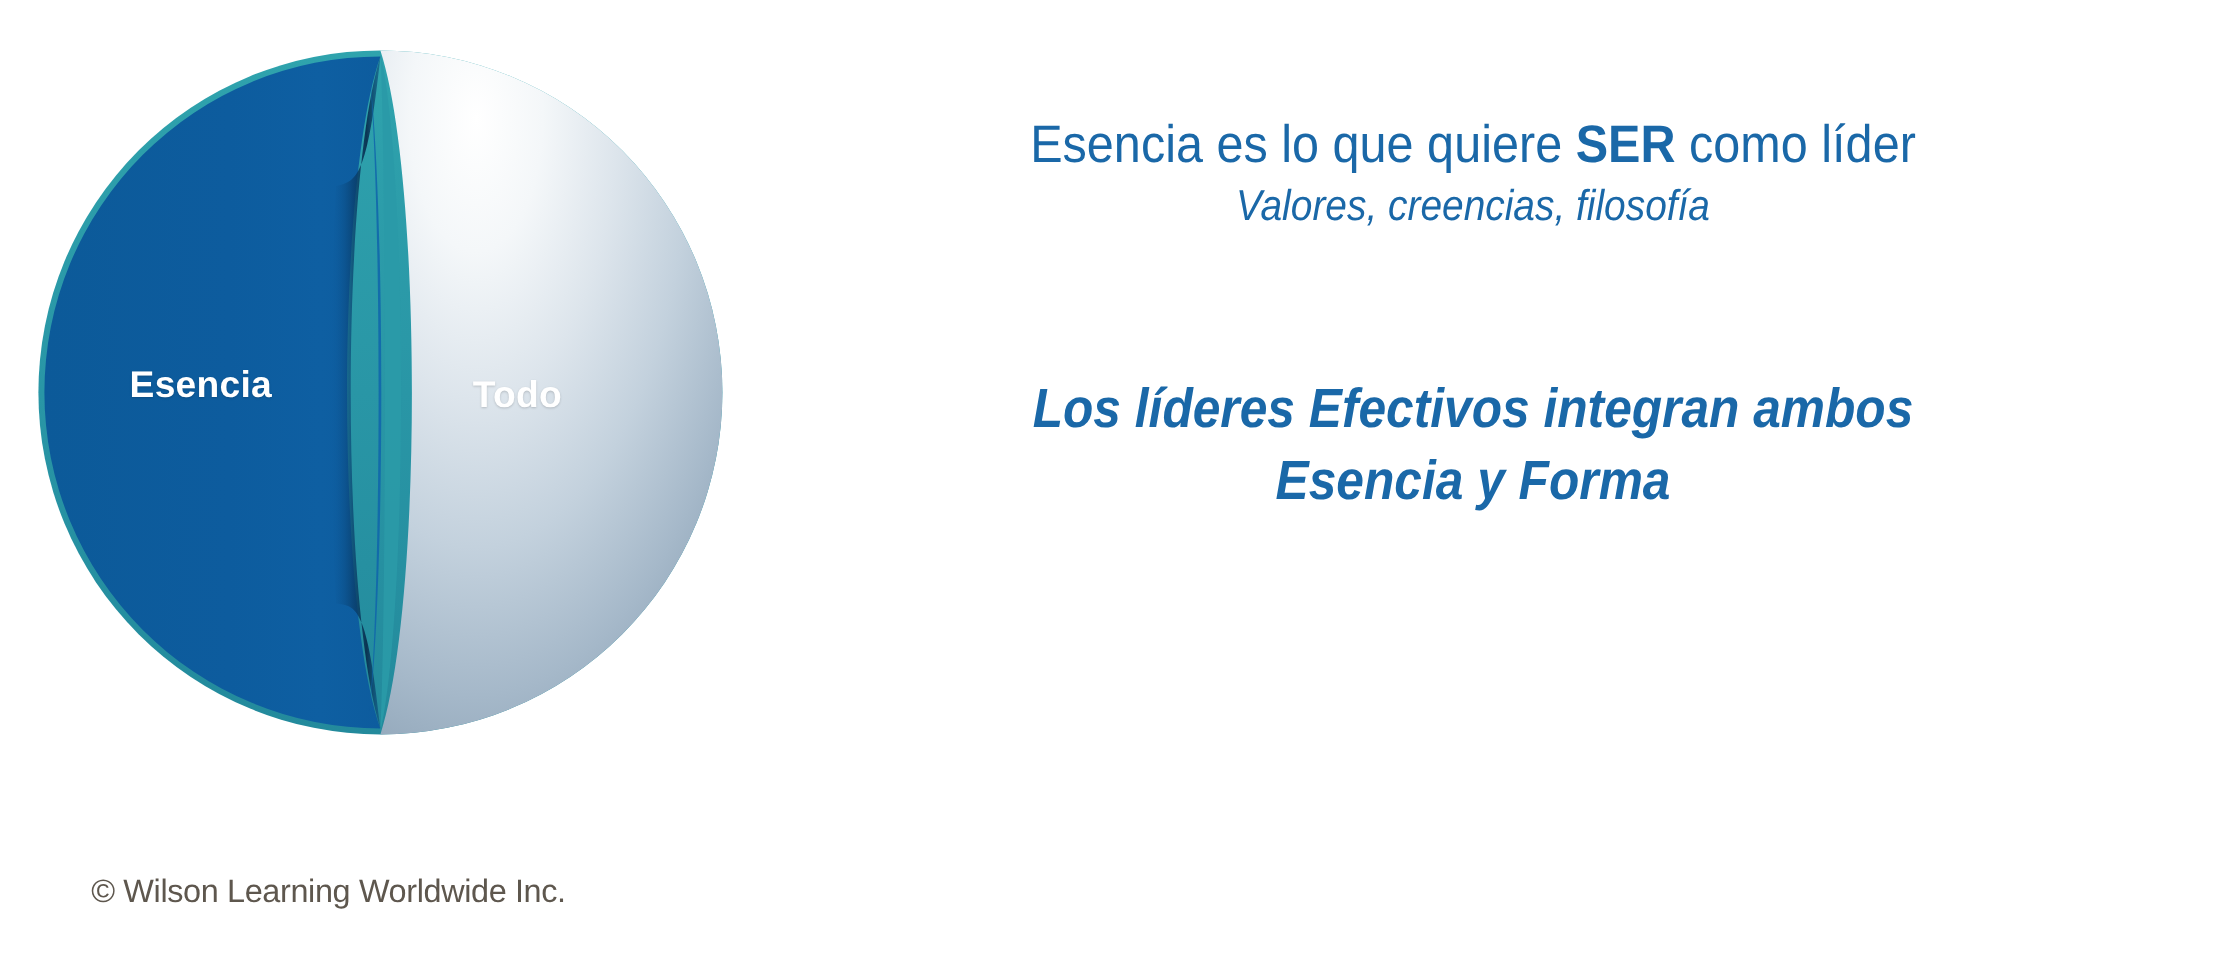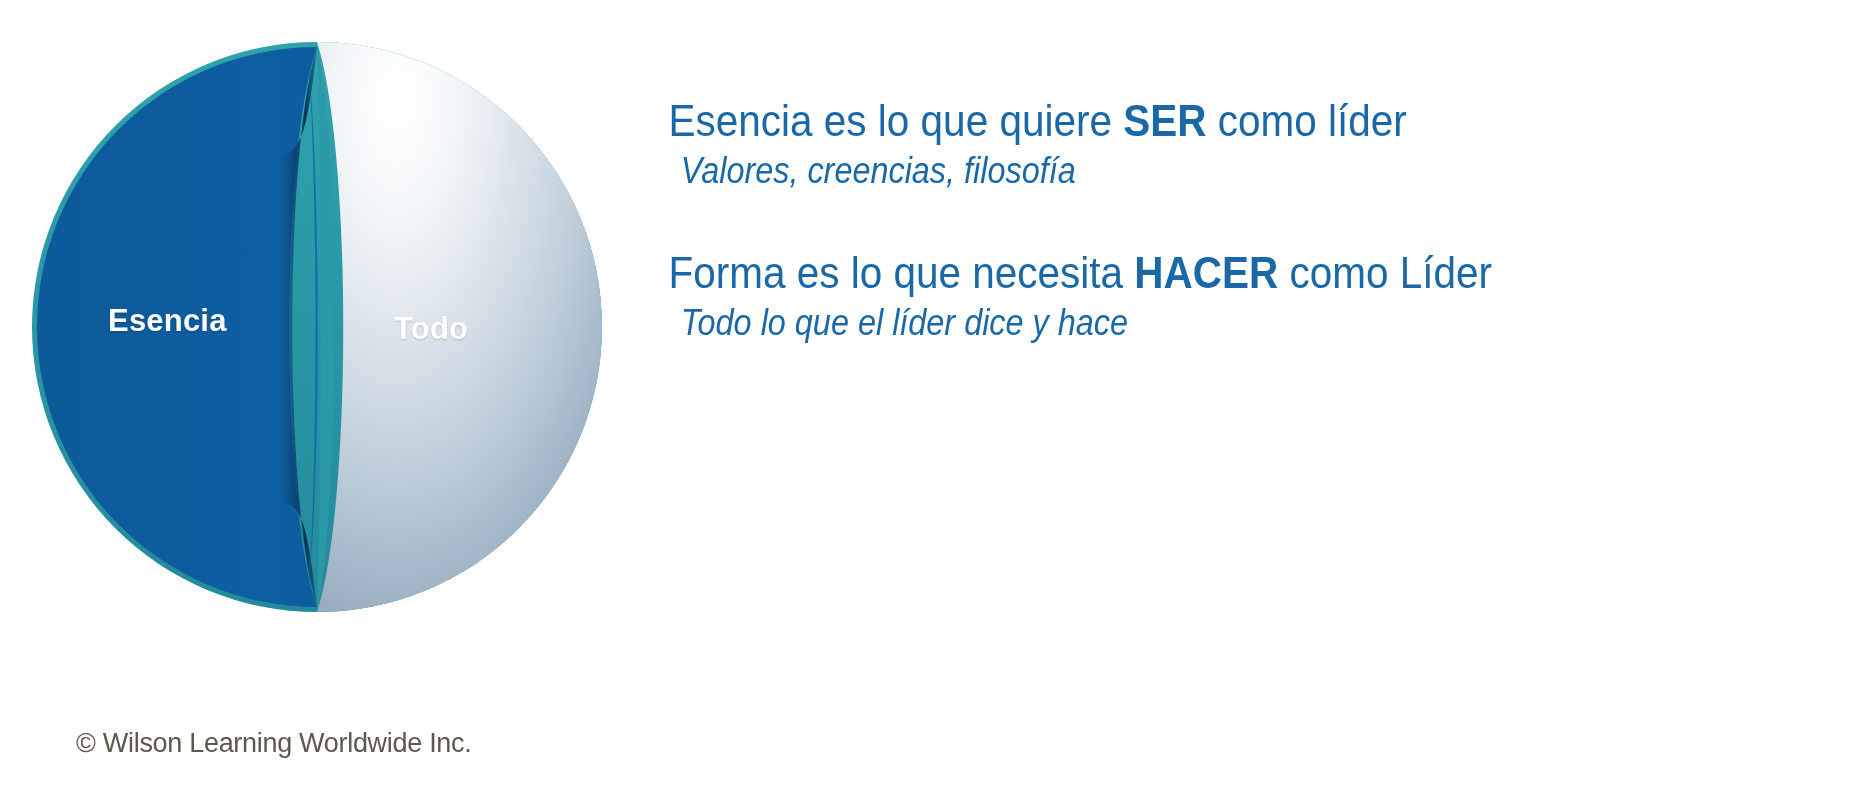--- a/index.html
+++ b/index.html
@@ -75,21 +75,21 @@
   
   #text-column {
     position: absolute;
     left: 620px;
     top: 96px;
     width: 1215px;
     text-align: center;
     color: #1a68a8;
   }
   .para {
-    text-align: left;
+    text-align: center;
   }
   .line {
     font-family: "Liberation Sans Narrow", "Liberation Sans", sans-serif;
     color: #1a68a8;
     line-height: 1.12;
     white-space: nowrap;
   }
   .line-main {
     font-size: 44px;
     font-weight: normal;
@@ -189,22 +189,22 @@
 
   <div id="text-column">
 
     <div class="para">
       <div class="line line-main"><span>Esencia es lo que quiere </span><span class="kw">SER</span><span> como líder</span></div>
       <div class="line line-sub">Valores, creencias, filosofía</div>
     </div>
 
     <div class="block-gap-1"></div>
 
+
+    <div class="block-gap-2"></div>
+
     <div class="para">
-      <div class="line line-main"><span>Forma es lo que necesita </span><span class="kw">HACER</span><span> como Líder</span></div>
-      <div class="line line-sub">Todo lo que el líder dice y hace</div>
+      <div class="line line-closing">Los líderes Efectivos integran ambos</div>
+      <div class="line line-closing">Esencia y Forma</div>
     </div>
-
-    <div class="block-gap-2"></div>
-
 
   </div>
 </div>
 
 </body></html>

